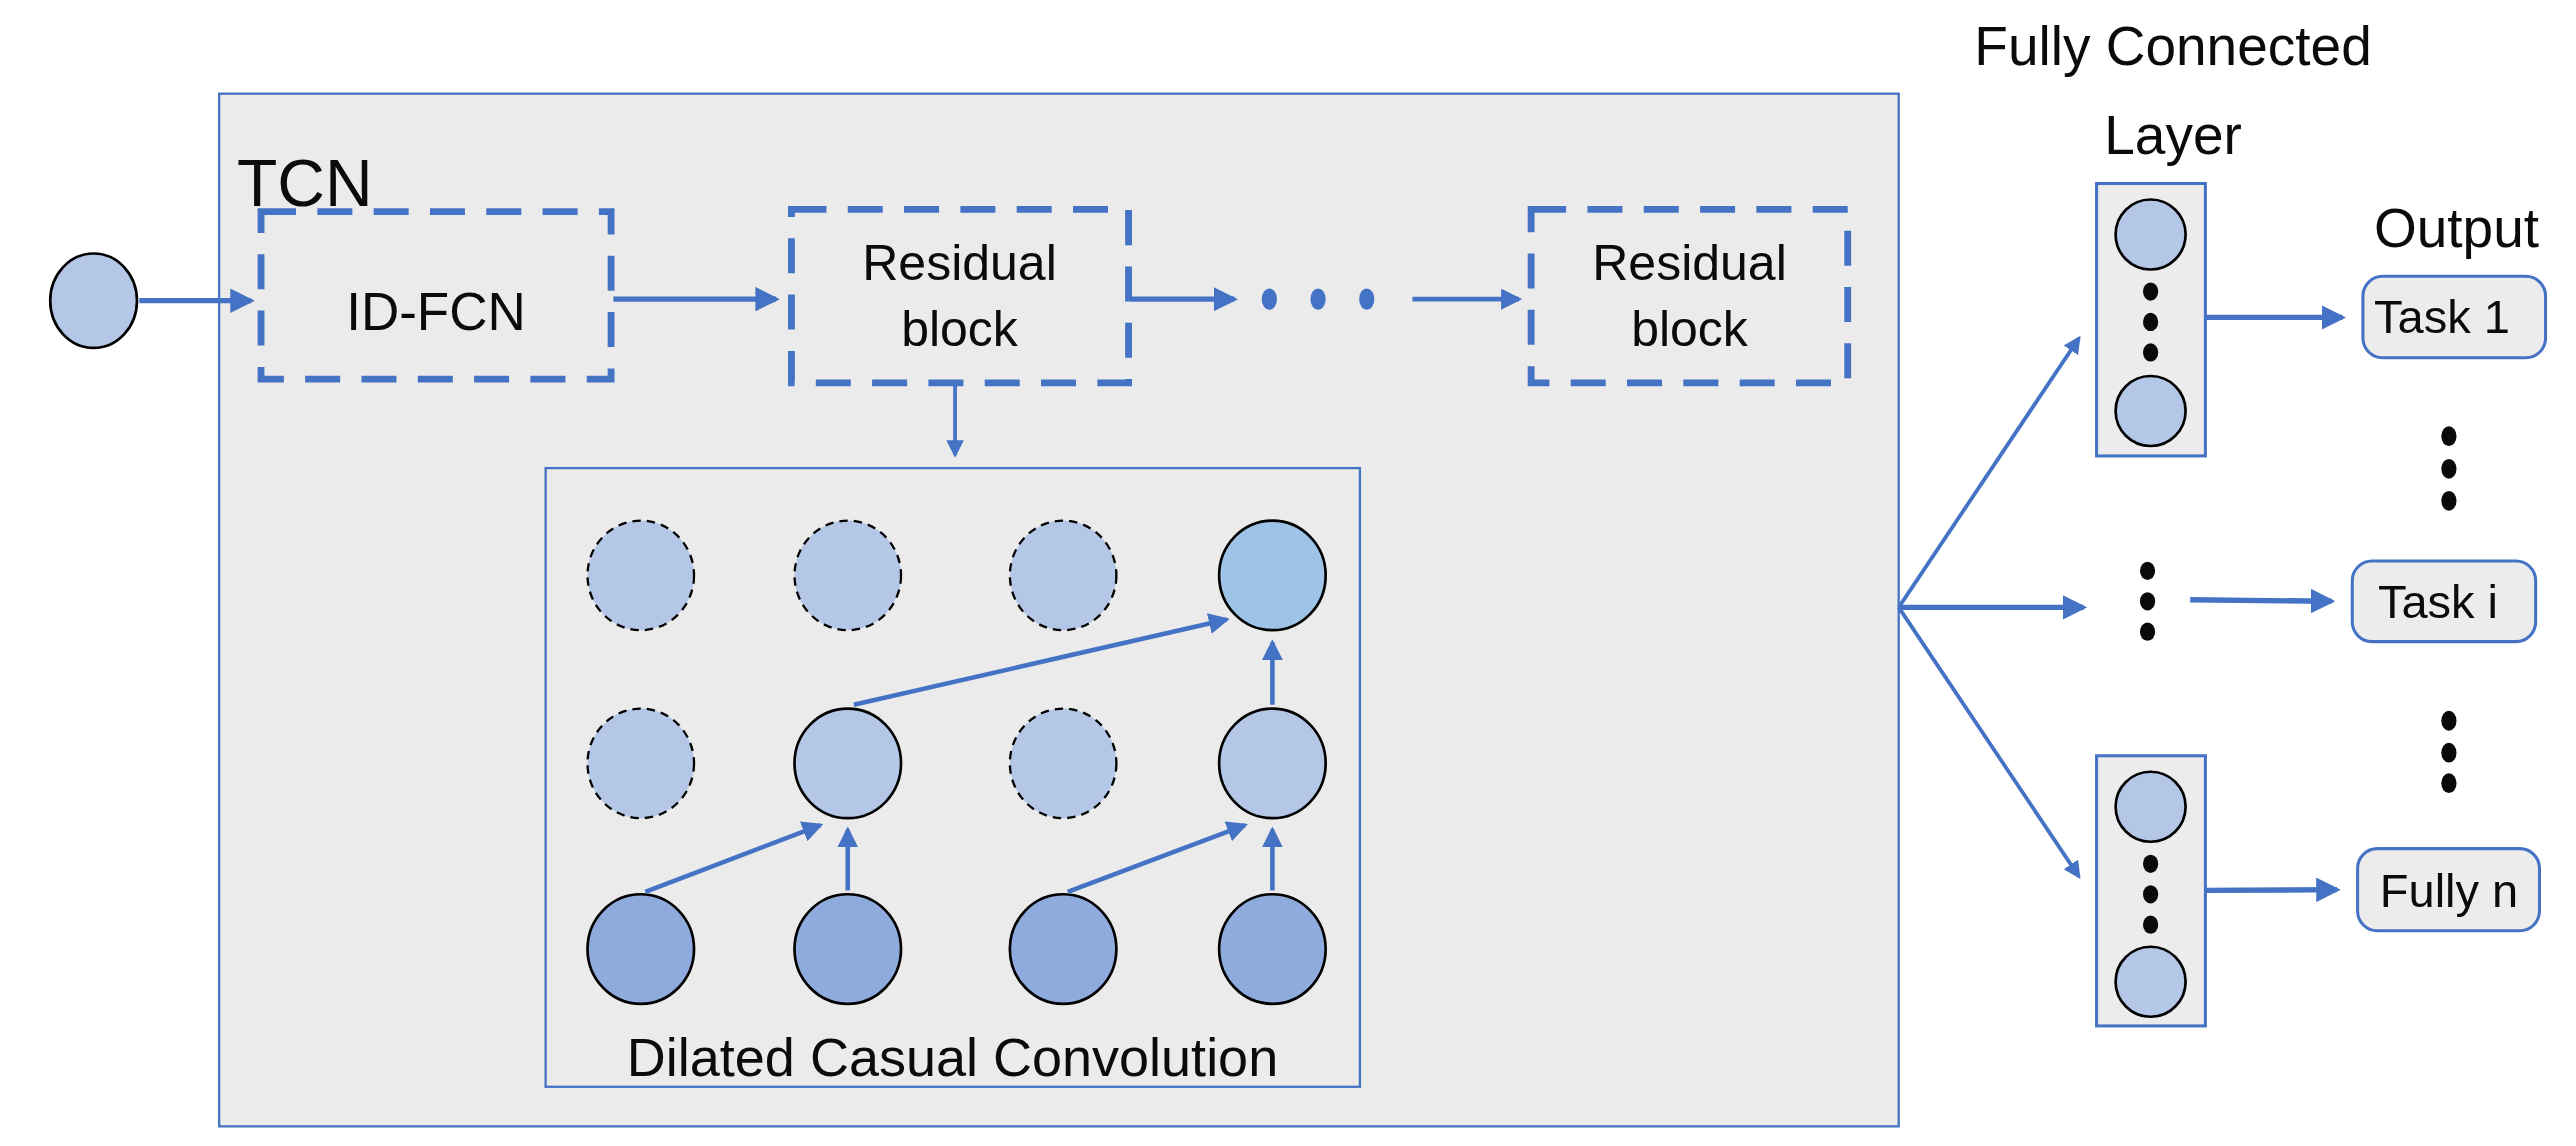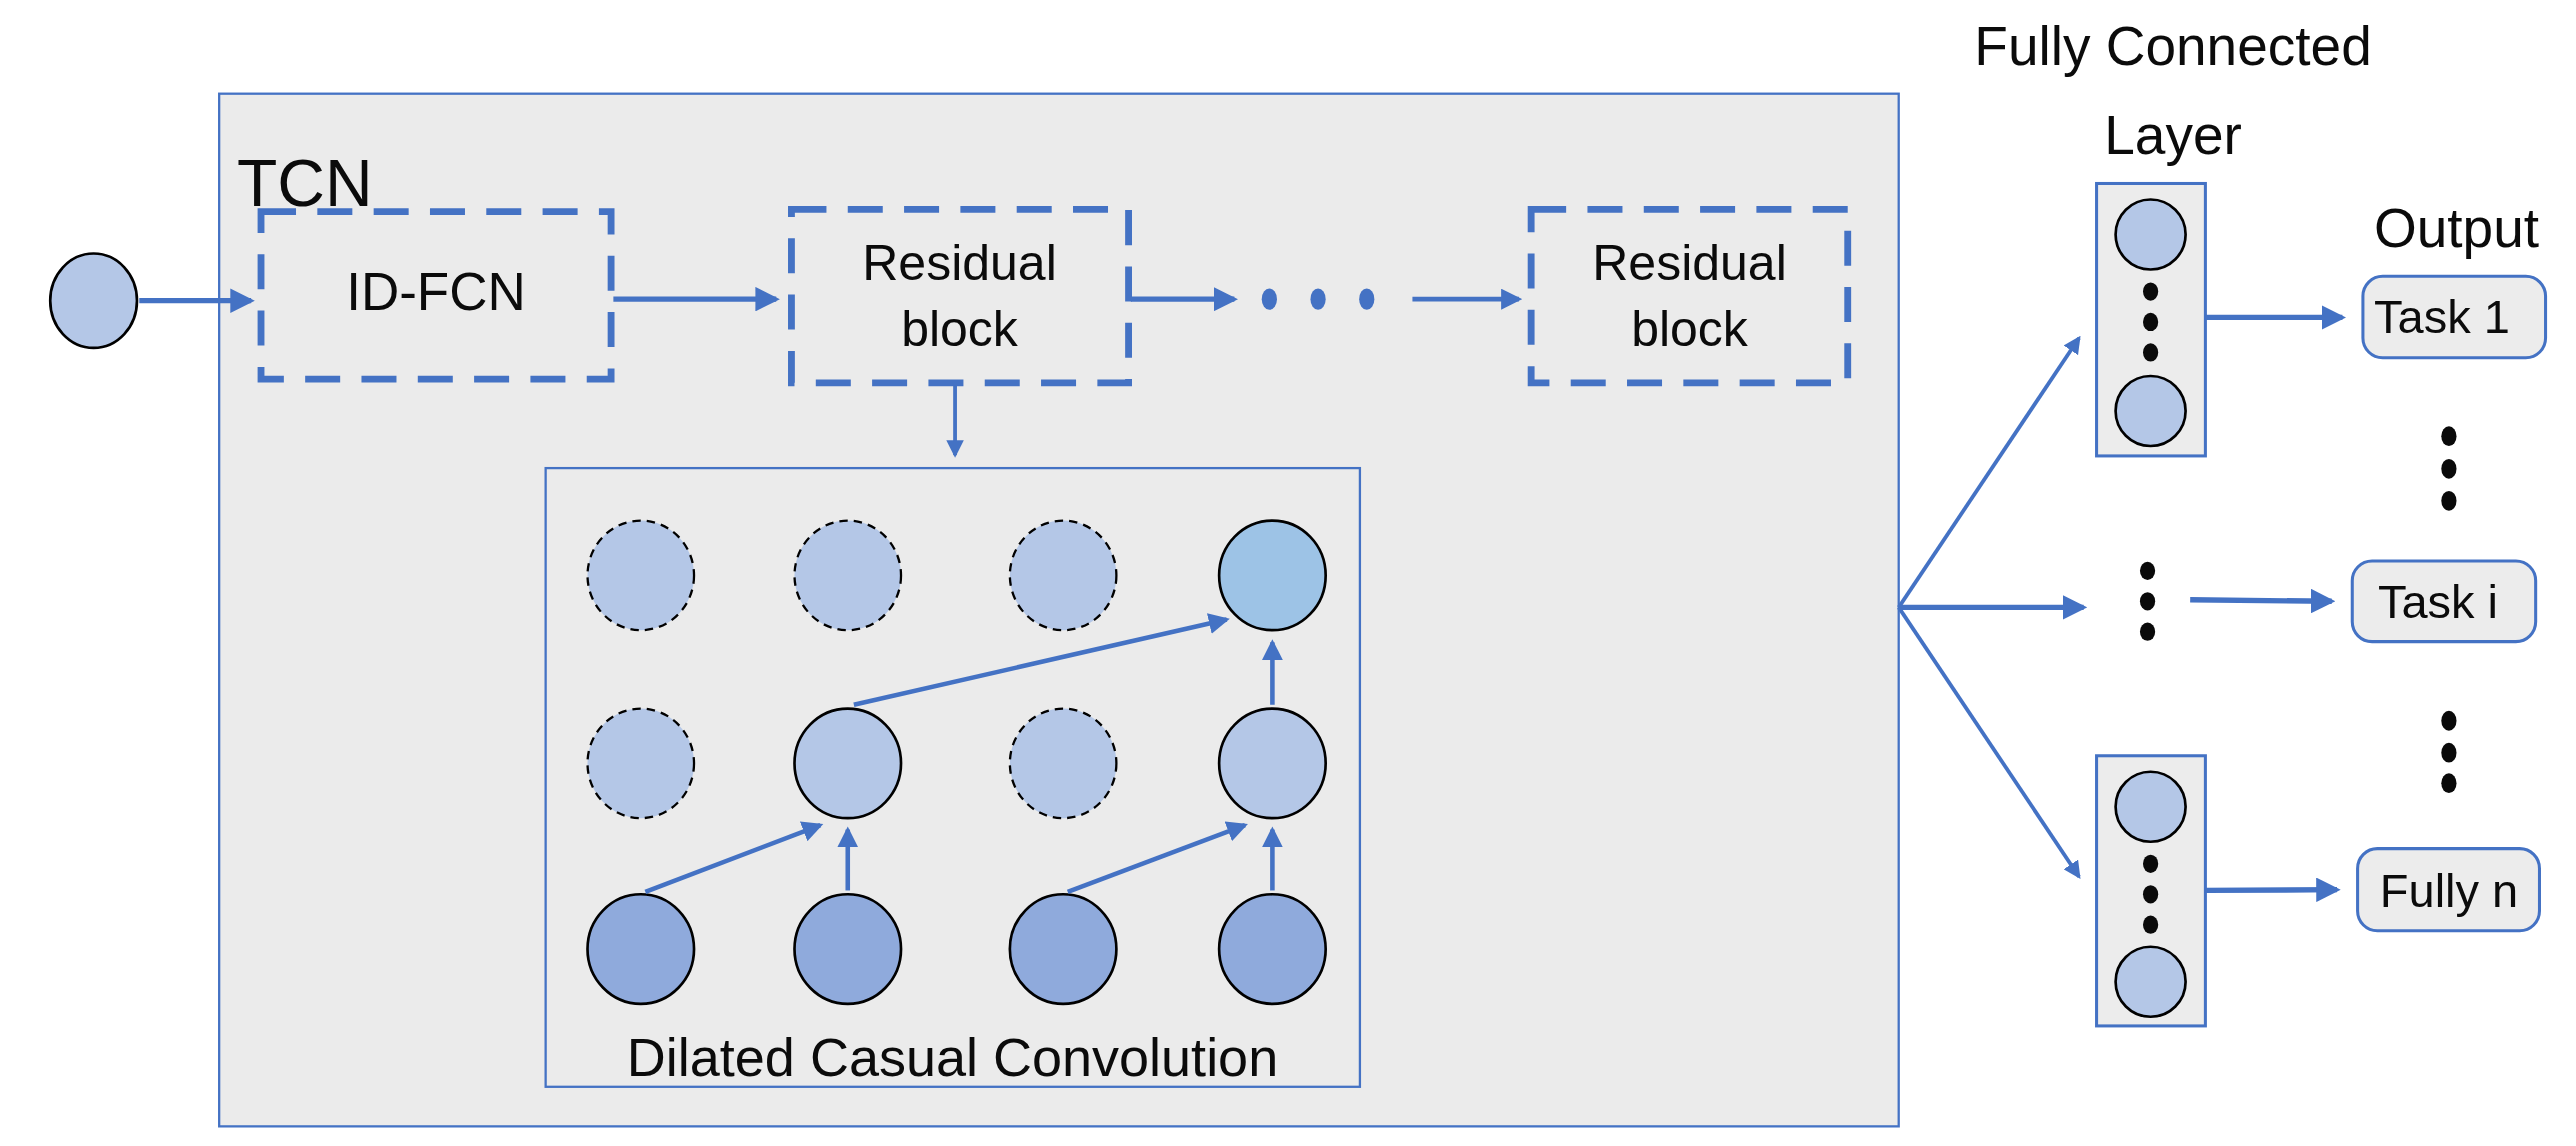--- a/index.html
+++ b/index.html
@@ -13,21 +13,21 @@
   svg.layer{position:absolute;left:0;top:0;}
   .label{
     position:absolute;
     color:#0b0b0b;
     font-family:"Liberation Sans", sans-serif;
     white-space:normal;
   }
   .centered{display:flex;align-items:center;justify-content:center;text-align:center;}
   .tcn-label{left:237px;top:113px;font-size:66px;margin-top:32px;}
   .input-label{left:0px;top:356px;width:189px;font-size:56px;text-align:center;}
-  .idfcn-label{left:261px;top:208px;width:350px;height:167px;font-size:53px;}
+  .idfcn-label{left:261px;top:228px;width:350px;height:167px;font-size:53px;}
   .rb1-label{left:791px;top:209px;width:337px;height:174px;font-size:50px;line-height:1.32;padding:0 23px;box-sizing:border-box;}
   .rb2-label{left:1531px;top:209px;width:317px;height:174px;font-size:50px;line-height:1.32;padding:0 15px;box-sizing:border-box;}
   .dilated-label{left:549px;top:1026px;width:807px;font-size:54px;text-align:center;}
   .fc-title{left:1903px;top:1.5px;width:540px;font-size:55px;line-height:1.62;text-align:center;}
   .output-label{left:2340px;top:196px;width:233px;font-size:55px;text-align:center;}
   .task1-label{left:2363px;top:276px;width:158px;height:81px;font-size:47px;}
   .taski-label{left:2352px;top:561px;width:172px;height:81px;font-size:47px;}
   .taskn-label{left:2358px;top:849px;width:182px;height:82px;font-size:47px;}
 
   

